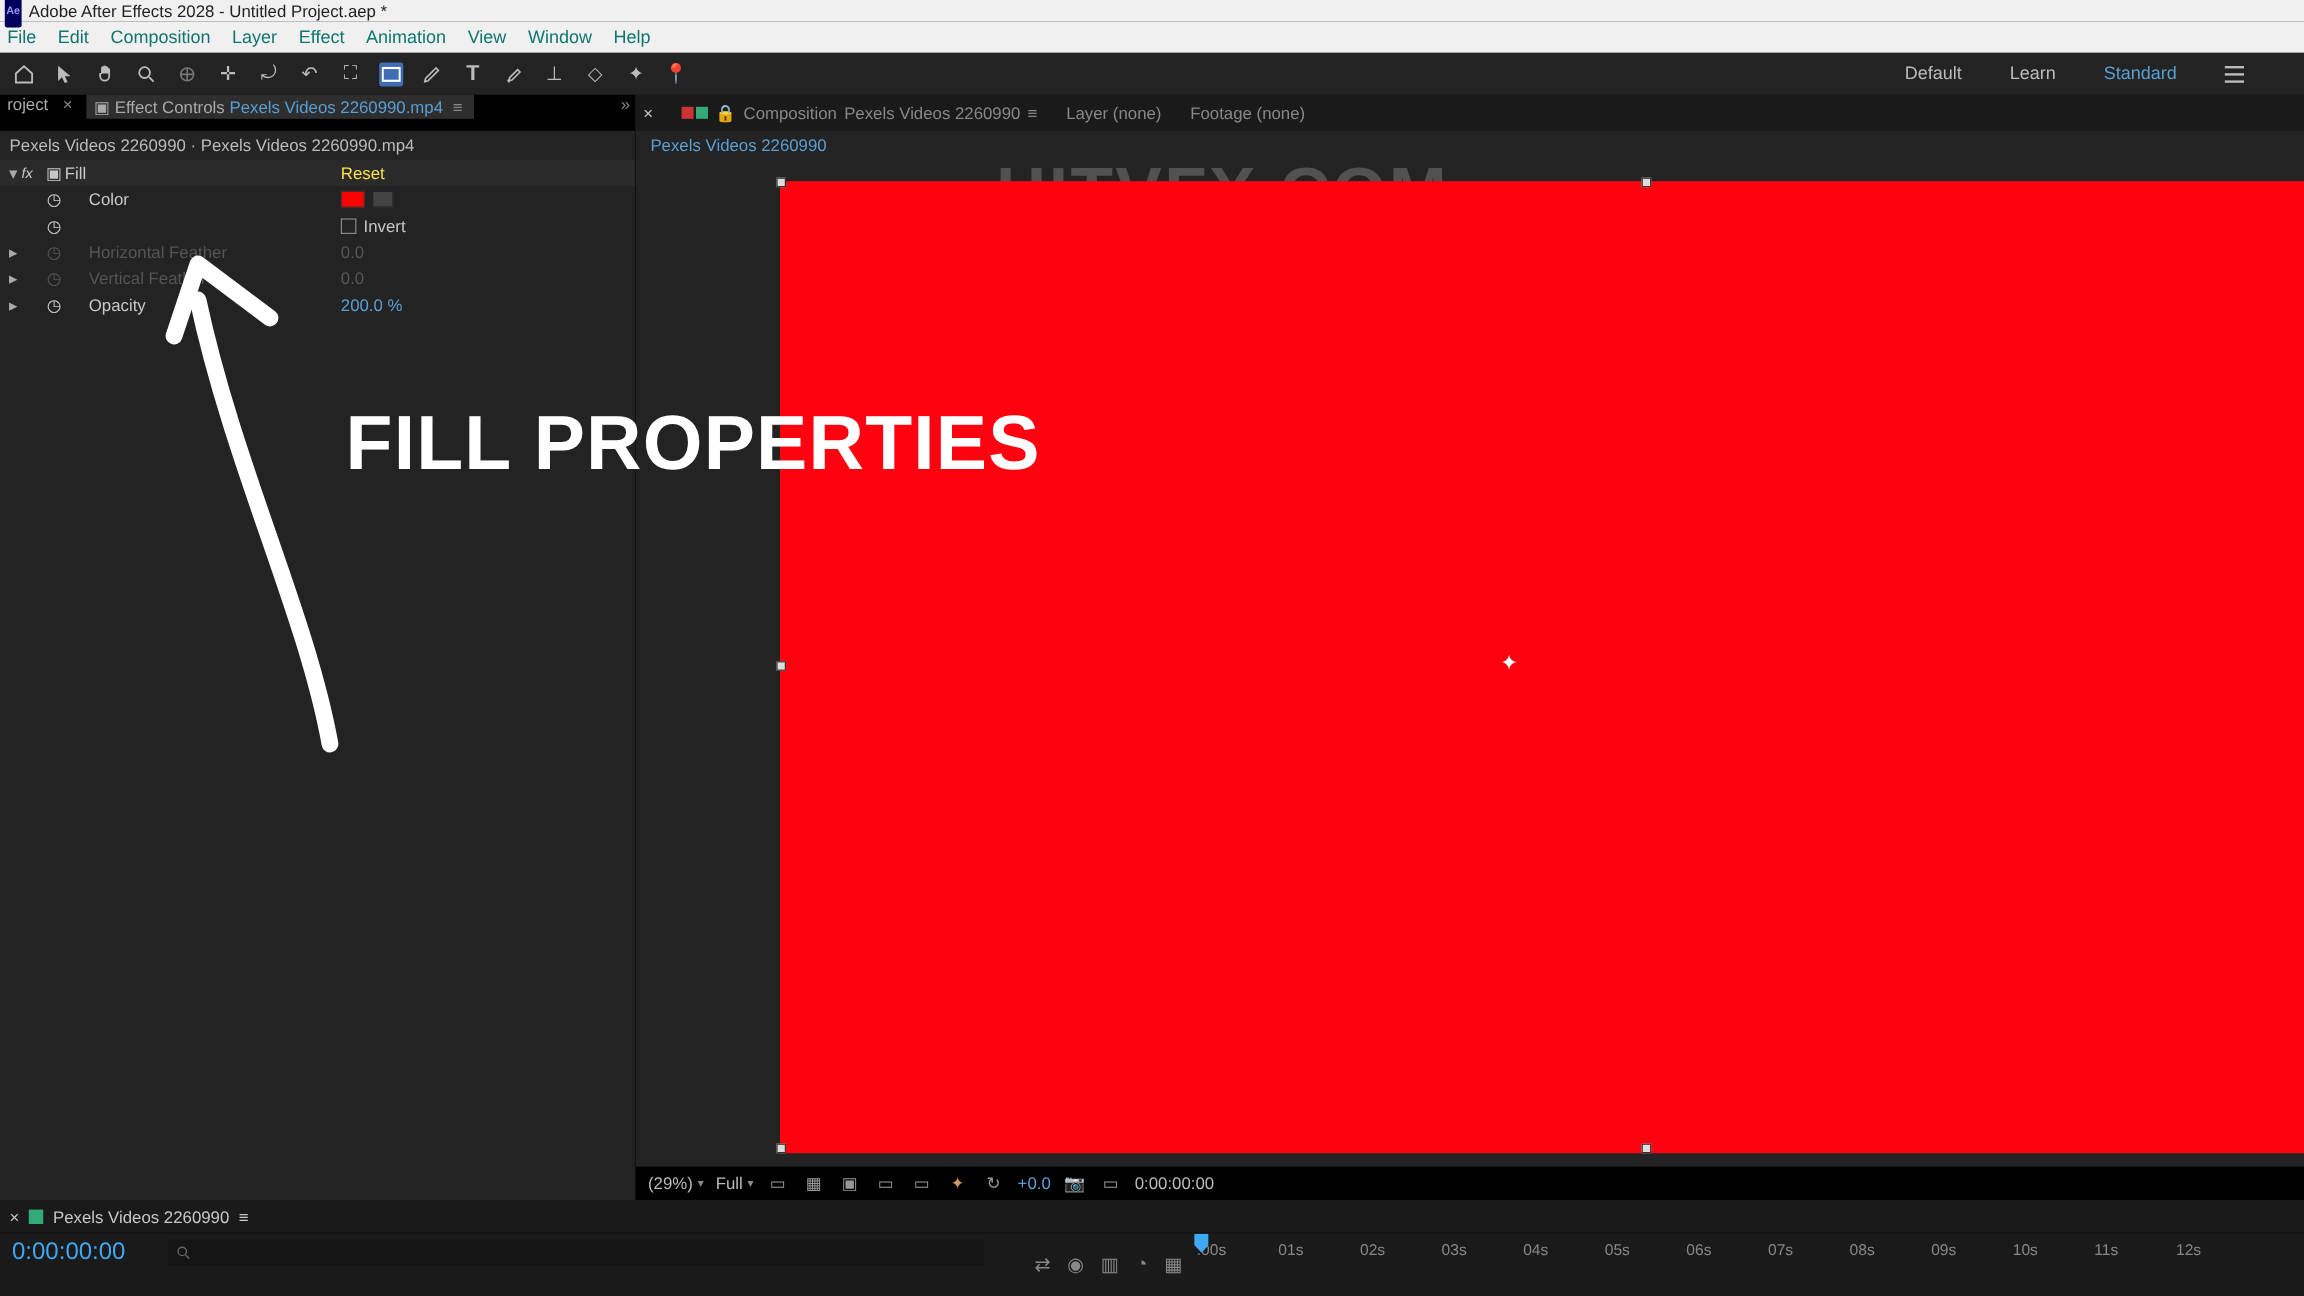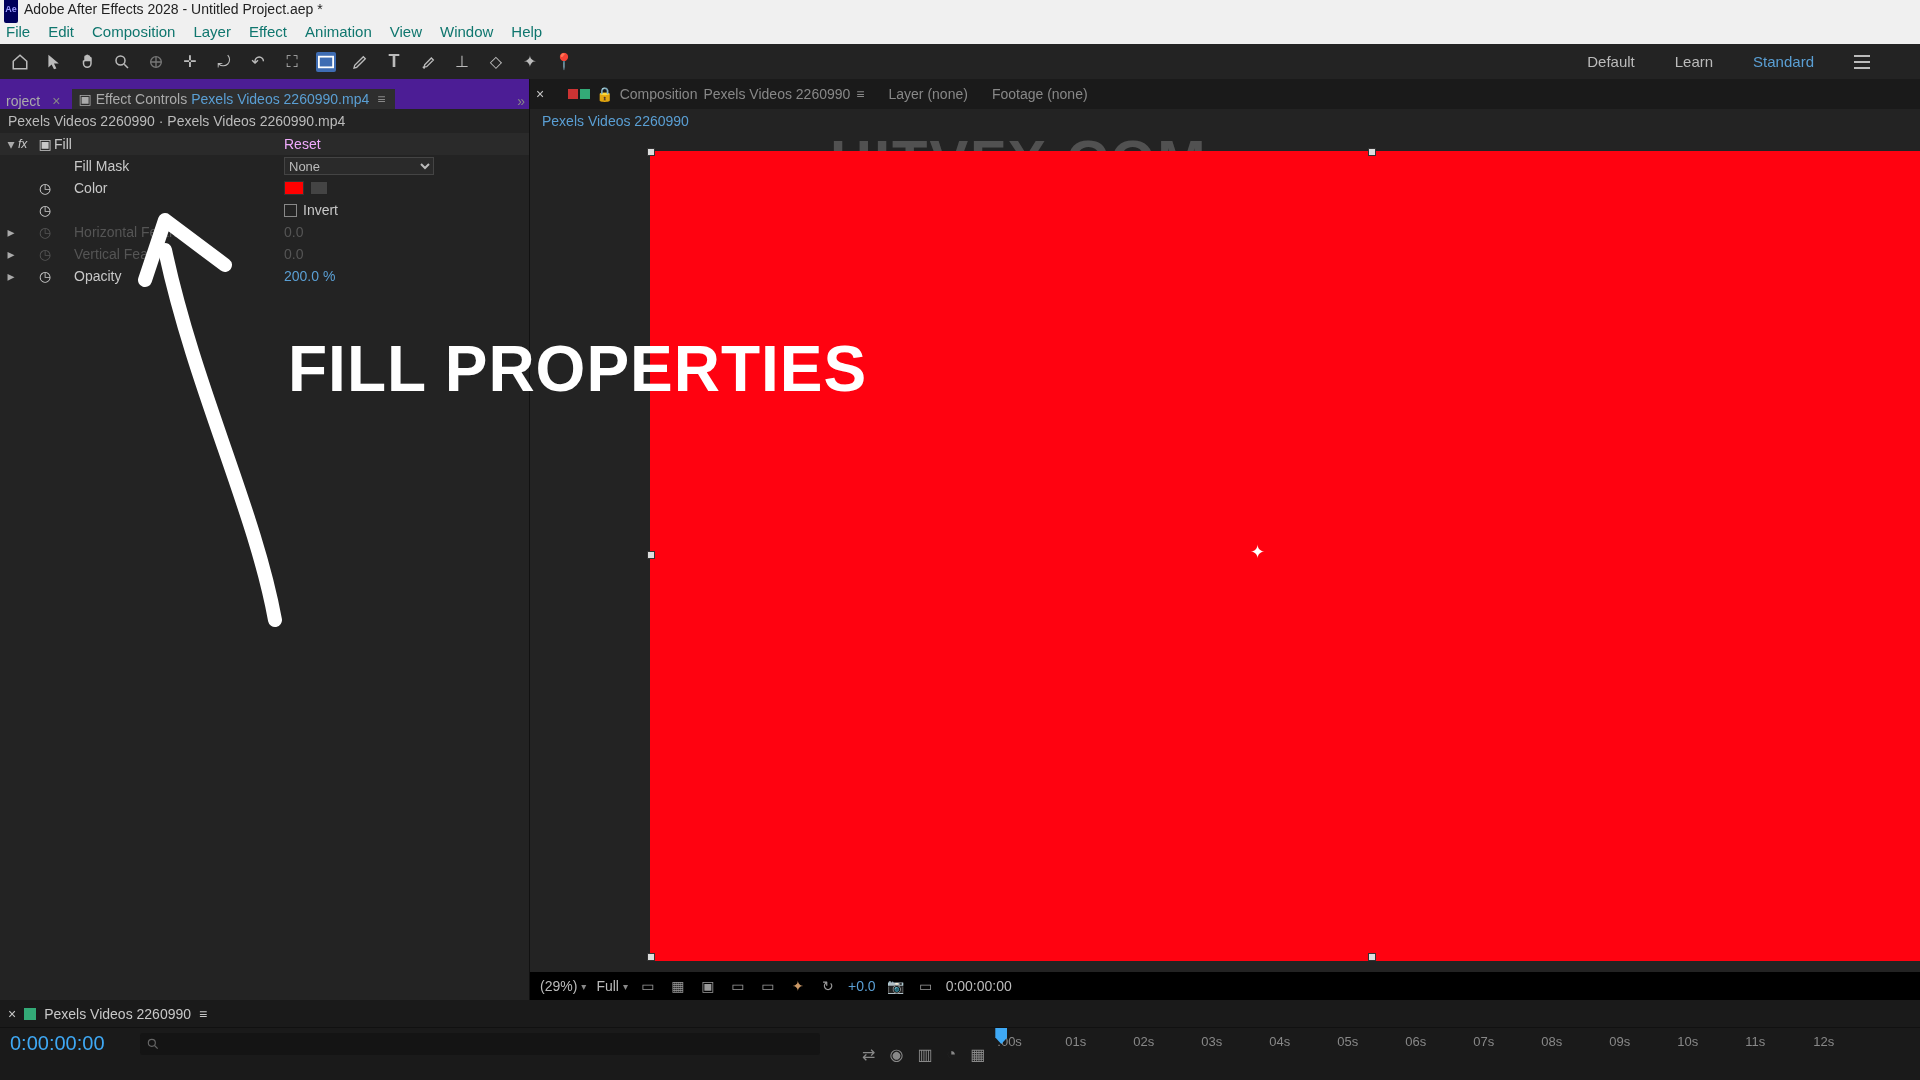--- a/index.html
+++ b/index.html
@@ -14,35 +14,35 @@
   .toolbar { background: #232323; display: flex; align-items: center; height: 35px; padding: 0 10px; gap: 14px; }
   .tool { width: 20px; height: 20px; display: flex; align-items: center; justify-content: center; color: #bbb; }
   .tool.active { background: #3f6db3; border-radius: 2px; }
   .toolbar-right { margin-left: auto; display: flex; gap: 40px; align-items: center; font-size: 15px; color: #bbb; padding-right: 40px; }
   .toolbar-right .active-ws { color: #5a9fd4; }
   .ws-menu { width: 16px; height: 14px; display: flex; flex-direction: column; justify-content: space-between; }
   .ws-menu div { height: 2px; background: #bbb; }
   
   .main { display: flex; height: calc(100% - 18px - 26px - 35px - 80px); }
   .left-col { width: 530px; background: #232323; display: flex; flex-direction: column; border-right: 1px solid #111; }
-  .panel-tabs { display: flex; align-items: flex-end; height: 30px; background: #4c1d95; padding: 0 6px; font-size: 14px; gap: 8px; }
+  .panel-tabs { display: flex; align-items: flex-start; height: 30px; background: #000000; padding: 0 6px; font-size: 14px; gap: 8px; }
   .panel-tabs .tab { color: #aaa; display: flex; align-items: center; gap: 4px; }
   .panel-tabs .tab-active { background: #2e2e2e; padding: 2px 6px; }
   .panel-tabs .blue { color: #5a9fd4; }
   .panel-tabs .close-x { color: #888; padding: 0 4px; }
   .panel-tabs .expand { margin-left: auto; color: #888; letter-spacing: -2px; }
   .panel-tabs .burger { color: #888; padding: 0 4px; }
   .panel-sub { font-size: 14px; color: #bbb; padding: 4px 8px; }
   .effect-row { display: flex; align-items: center; font-size: 14px; height: 22px; padding: 0 4px; }
   .effect-row .tw { width: 14px; text-align: center; color: #aaa; }
   .effect-row .fx { width: 18px; font-style: italic; font-size: 12px; }
   .effect-row .toggle { width: 18px; display:flex; align-items:center; justify-content:center; }
   .effect-row .nm { flex: 0 0 230px; }
   .effect-row .nm-ind1 { padding-left: 20px; }
-  .effect-row .reset { color: #f0abfc; }
+  .effect-row .reset { color: #fde047; }
   .effect-row select { background: #2a2a2a; color: #bbb; border: 1px solid #444; font-size: 13px; height: 18px; width: 150px; }
   .chk { width: 13px; height: 13px; border: 1px solid #888; margin-right: 6px; }
   .colorswatch { width: 20px; height: 14px; background: #ff0000; border: 1px solid #333; margin-right: 6px; }
   .eyedrop { width: 18px; height: 14px; background: #444; border: 1px solid #222; }
   .disabled { color: #555; }
   .valblue { color: #5a9fd4; }
   
   .right-col { flex: 1; background: #232323; display: flex; flex-direction: column; position: relative; }
   .viewer-tabs { display: flex; align-items: center; height: 30px; background: #1a1a1a; font-size: 14px; padding: 0 6px; gap: 24px; }
   .viewer-tabs .vtab { display: flex; align-items: center; gap: 6px; color: #888; }
@@ -185,27 +185,20 @@
     <div class="panel-sub">Pexels Videos 2260990 · Pexels Videos 2260990.mp4</div>
 
     <div class="effect-row" style="background:#2a2a2a;">
       <span class="tw">▾</span>
       <span class="fx"><i>fx</i></span>
       <span class="toggle">▣</span>
       <span class="nm">Fill</span>
       <span class="reset">Reset</span>
     </div>
 
-    <div class="effect-row">
-      <span class="tw"></span>
-        <span class="fx"></span>
-        <span class="toggle"></span>
-      <span class="nm nm-ind1">Fill Mask</span>
-      <select><option>None</option></select>
-    </div>
 
 
     <div class="effect-row">
       <span class="tw"></span>
         <span class="fx"></span>
       <span class="toggle">◷</span>
       <span class="nm nm-ind1">Color</span>
       <span class="colorswatch"></span>
       <span class="eyedrop"></span>
     </div>

